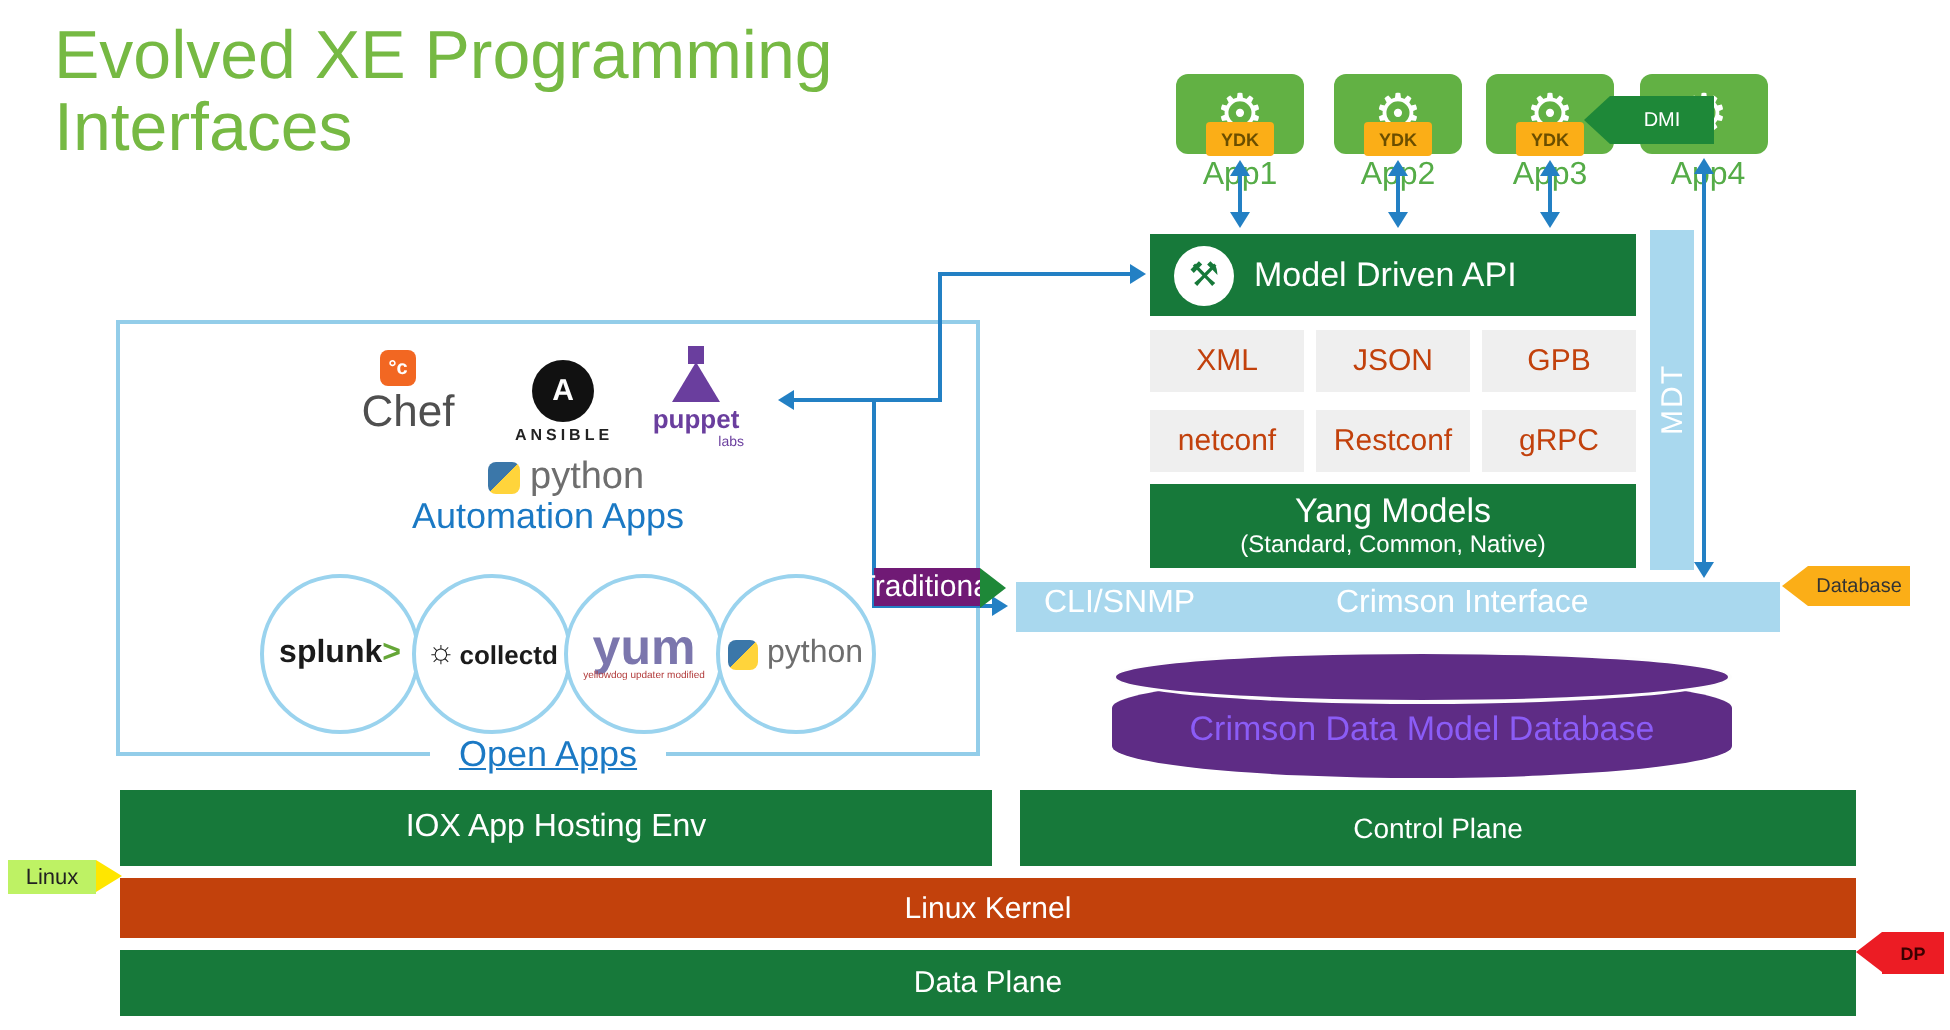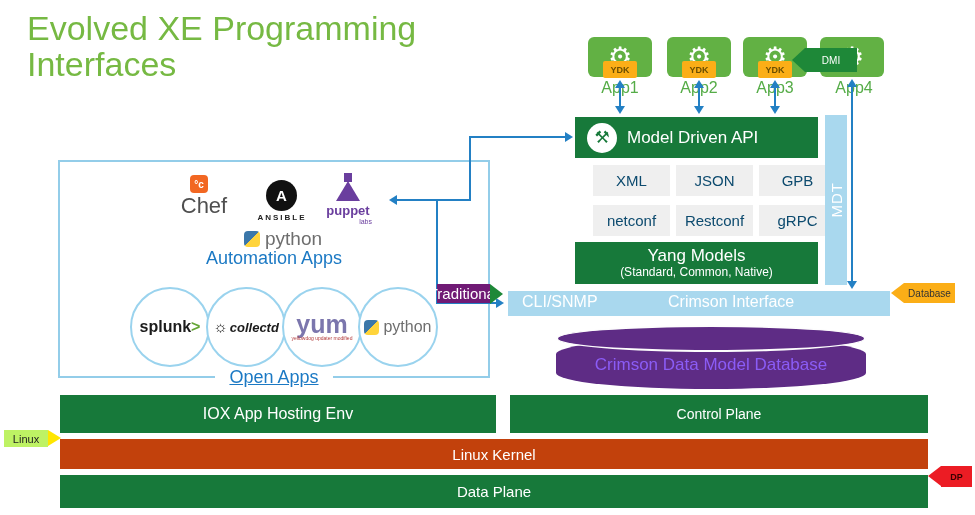--- a/index.html
+++ b/index.html
@@ -19,22 +19,22 @@
   .barrow{position:absolute;display:flex;align-items:stretch;z-index:7;}
   .barrow .body{display:flex;align-items:center;justify-content:center;color:#fff;font-size:10px;}
   .tip-l{width:0;height:0;border-top:var(--h) solid transparent;border-bottom:var(--h) solid transparent;border-right:13px solid var(--c);}
   .tip-r{width:0;height:0;border-top:var(--h) solid transparent;border-bottom:var(--h) solid transparent;border-left:13px solid var(--c);}
 
   
   .mda-header{position:absolute;left:575px;top:117px;width:243px;height:41px;background:#17793A;
               display:flex;align-items:center;color:#fff;font-size:17px;}
   .mda-icon{width:30px;height:30px;border-radius:50%;background:#fff;color:#17793A;font-size:17px;
             display:flex;align-items:center;justify-content:center;margin:0 10px 0 12px;}
-  .grid-cell{position:absolute;width:77px;height:31px;background:#EFEFEF;color:#0c4a6e;font-size:15px;
-             display:flex;align-items:center;justify-content:center;margin-left:18px;}
+  .grid-cell{position:absolute;width:77px;height:31px;background:#EFEFEF;color:#c2410c;font-size:15px;
+             display:flex;align-items:center;justify-content:center;}
   .yang-box{position:absolute;left:575px;top:242px;width:243px;height:42px;background:#17793A;color:#fff;
             display:flex;flex-direction:column;align-items:center;justify-content:center;line-height:1.15;}
   .yang-title{font-size:17px;}
   .yang-sub{font-size:12px;}
   .mdt-bar{position:absolute;left:825px;top:115px;width:22px;height:170px;background:#A9D8EE;
            display:flex;align-items:center;justify-content:center;}
   .mdt-label{writing-mode:vertical-rl;transform:rotate(180deg);color:#fff;font-size:15px;letter-spacing:1px;}
 
   
   .cli-bar{position:absolute;left:508px;top:291px;width:382px;height:25px;background:#A9D8EE;color:#fff;font-size:16px;}
@@ -64,21 +64,21 @@
   .section-label{position:absolute;left:0;right:0;text-align:center;color:#1B79C4;font-size:18px;}
   .auto-label{top:86px;}
   .open-label{bottom:-12px;text-decoration:underline;}
   .open-label span{background:#fff;padding:0 14px;}
   .circle{position:absolute;top:125px;width:80px;height:80px;border-radius:50%;background:#fff;border:2px solid #9AD3EE;box-sizing:border-box;
           display:flex;flex-direction:column;align-items:center;justify-content:center;z-index:2;}
   .splunk{font-size:16px;font-weight:bold;color:#1b1b1b;}
   .splunk-gt{color:#65A637;}
   .collectd-row{display:flex;align-items:center;gap:2px;color:#1b1b1b;}
   .collectd-sun{font-size:16px;}
-  .collectd-txt{font-size:13px;font-weight:bold;font-style:italic;}
+  .collectd-txt{font-size:13px;font-weight:bold;}
   .yum-txt{font-size:25px;font-weight:bold;color:#7B76AD;line-height:.9;}
   .yum-tag{font-size:5px;color:#b23b3b;}
   .circ-py{display:flex;align-items:center;gap:4px;color:#6e6e6e;font-size:16px;}
 
   
   .bar{position:absolute;display:flex;align-items:center;justify-content:center;color:#fff;}
   .green-bar{background:#17793A;}
   .blue-bar{background:#c2410c;align-items:center;}
 
   

